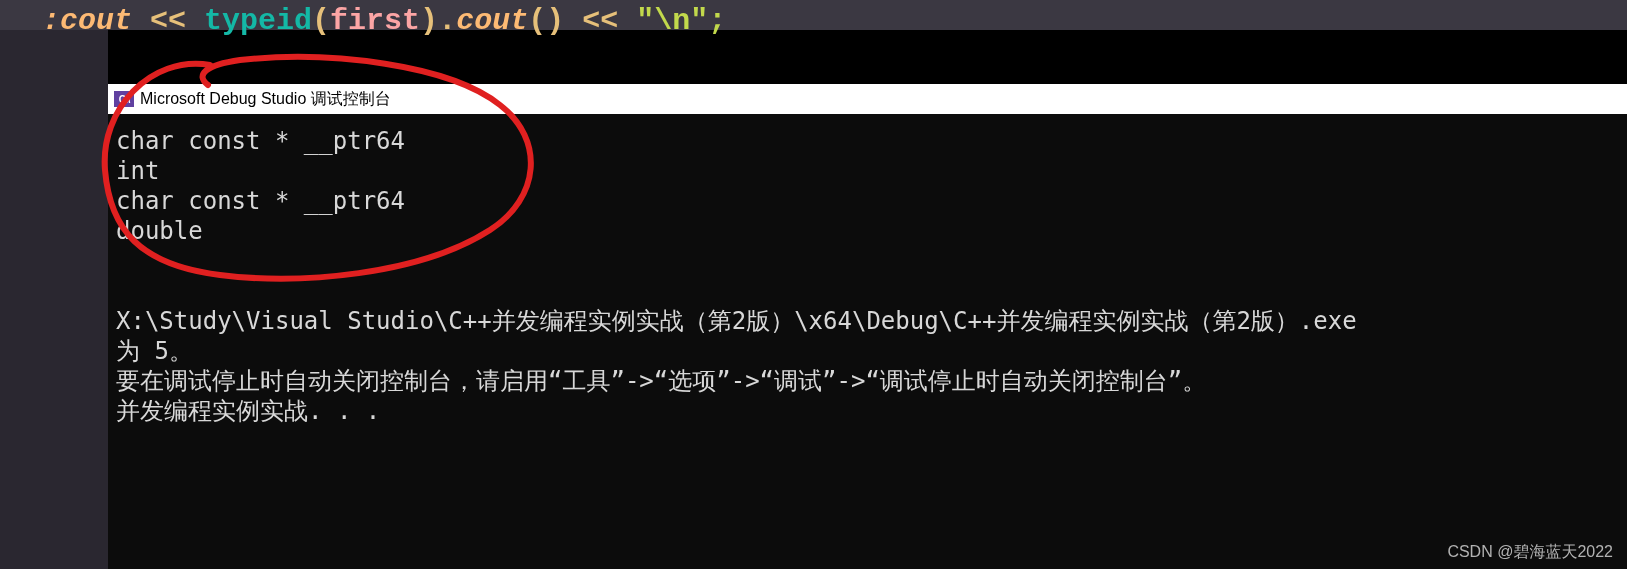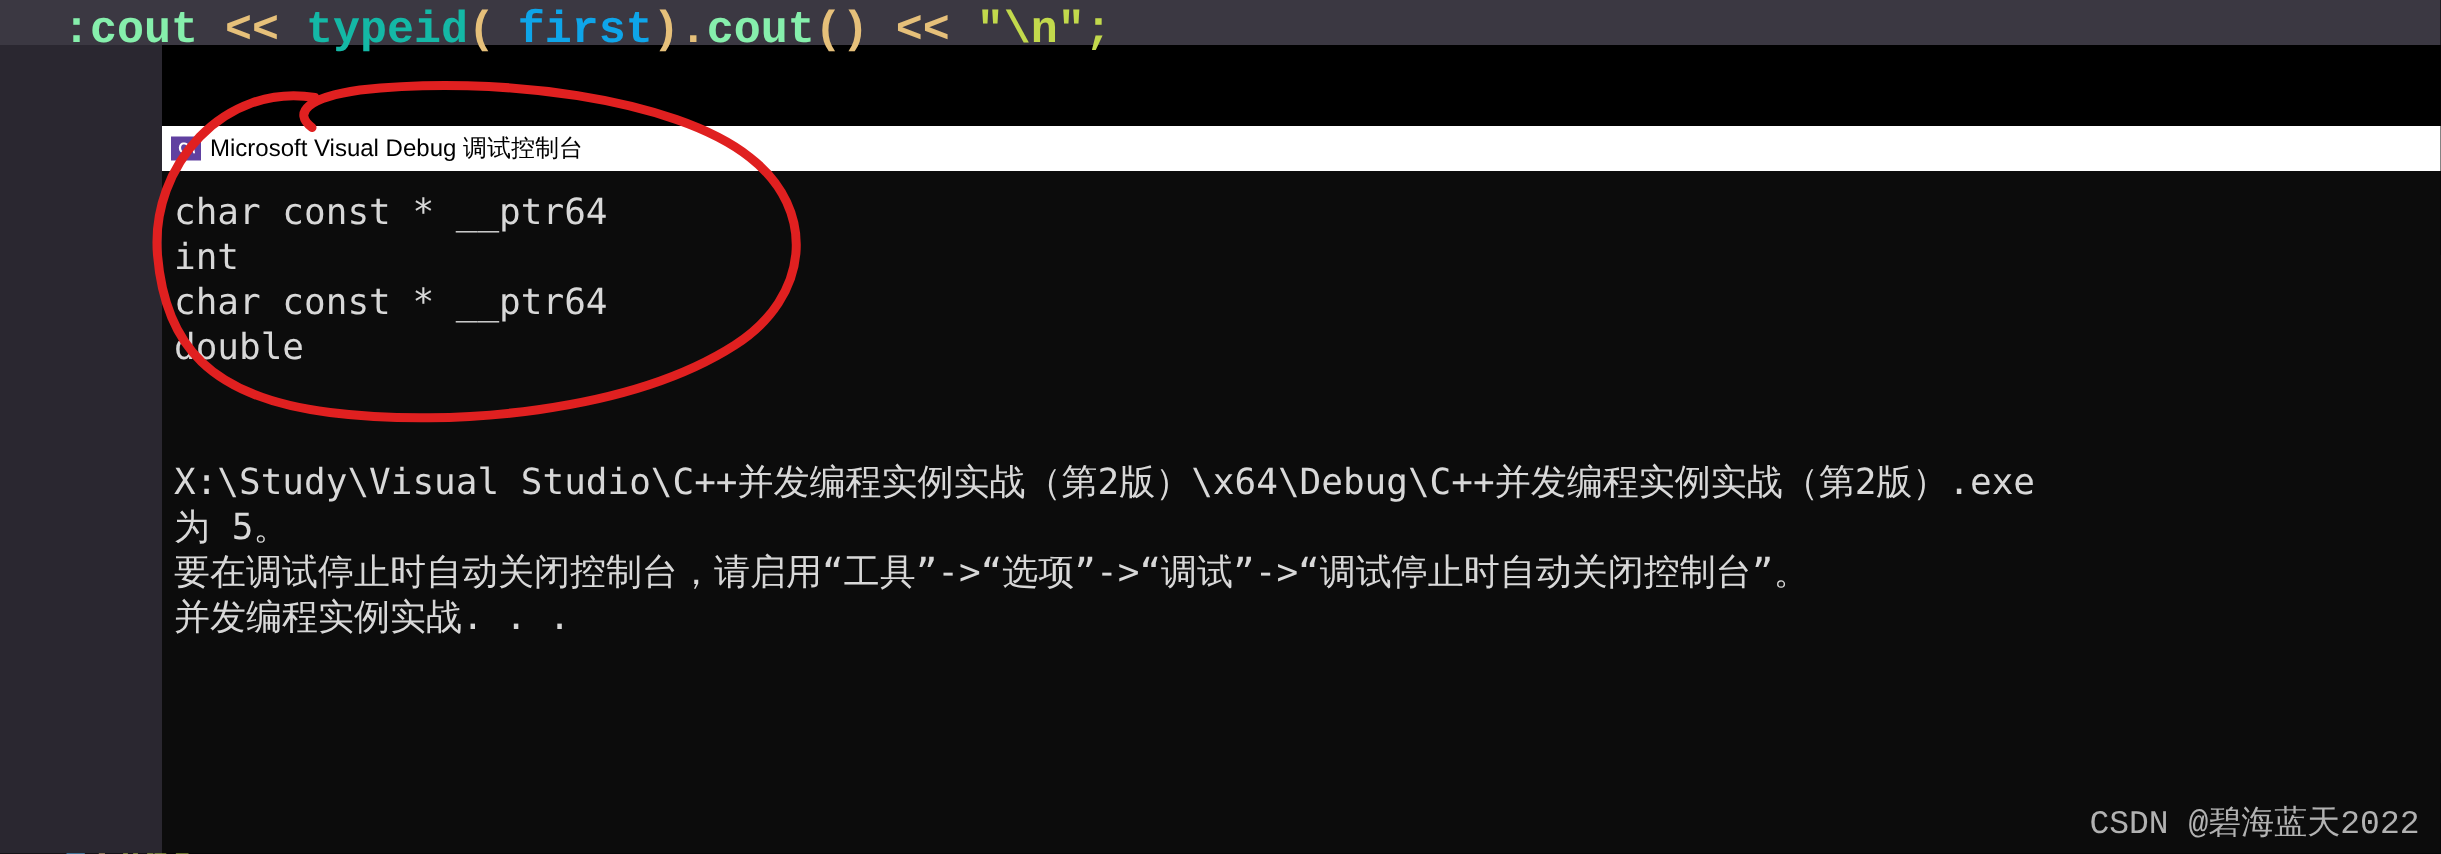--- a/index.html
+++ b/index.html
@@ -27,22 +27,22 @@
     z-index: 2;
     font-size: 30px;
     font-weight: bold;
     color: #fff;
     line-height: 14px;
     padding-left: 6px;
     white-space: pre;
   }
   .editor-top .op { color: #e6c07a; }
   .editor-top .kw { color: #14b8a6; }
-  .editor-top .id { color: #0ea5e9; margin-left: 15px; }
-  .editor-top .mcall { color: #86efac; }
+  .editor-top .id { color: #fca5a5; }
+  .editor-top .mcall { color: #fdba74; font-style: italic; }
   .editor-top .str { color: #c2d94c; }
 
   .editor-line {
     position: absolute;
     left: 0;
     width: 108px;
     height: 52px;
     background: #3b3842;
     font-size: 30px;
     font-weight: bold;
@@ -121,22 +121,22 @@
     stroke-width: 6;
     stroke-linecap: round;
     stroke-linejoin: round;
   }
 
   .watermark {
     position: absolute;
     right: 14px;
     bottom: 6px;
     color: #cfcfcf;
-    font-family: Liberation Mono, monospace;
-    font-size: 22px;
+    font-family: Liberation Sans, sans-serif;
+    font-size: 16px;
     opacity: 0.85;
     z-index: 30;
   }
 </style>
 </head>
 <body>
 
 <div class="editor-bg"></div>
 
 <div class="editor-top">
@@ -152,21 +152,21 @@
 <div class="editor-line line-pi">
   <span class="pi">pi</span><span class="eq"> =</span>
 </div>
 <div class="editor-line line-t">
   <span class="t">t</span><span class="p">(</span><span class="s">"pi</span>
 </div>
 
 <div class="console-window">
   <div class="console-titlebar">
     <span class="console-icon">C:\</span>
-    <span>Microsoft Visual Debug 调试控制台</span>
+    <span>Microsoft Debug Studio 调试控制台</span>
   </div>
   <div class="console-body"><span>char const * __ptr64</span>
 <span>int</span>
 <span>char const * __ptr64</span>
 <span>double</span>
 <span></span>
 <span></span>
 <span>X:\Study\Visual Studio\C++并发编程实例实战（第2版）\x64\Debug\C++并发编程实例实战（第2版）.exe</span>
 <span>为 5。</span>
 <span>要在调试停止时自动关闭控制台，请启用“工具”-&gt;“选项”-&gt;“调试”-&gt;“调试停止时自动关闭控制台”。</span>

